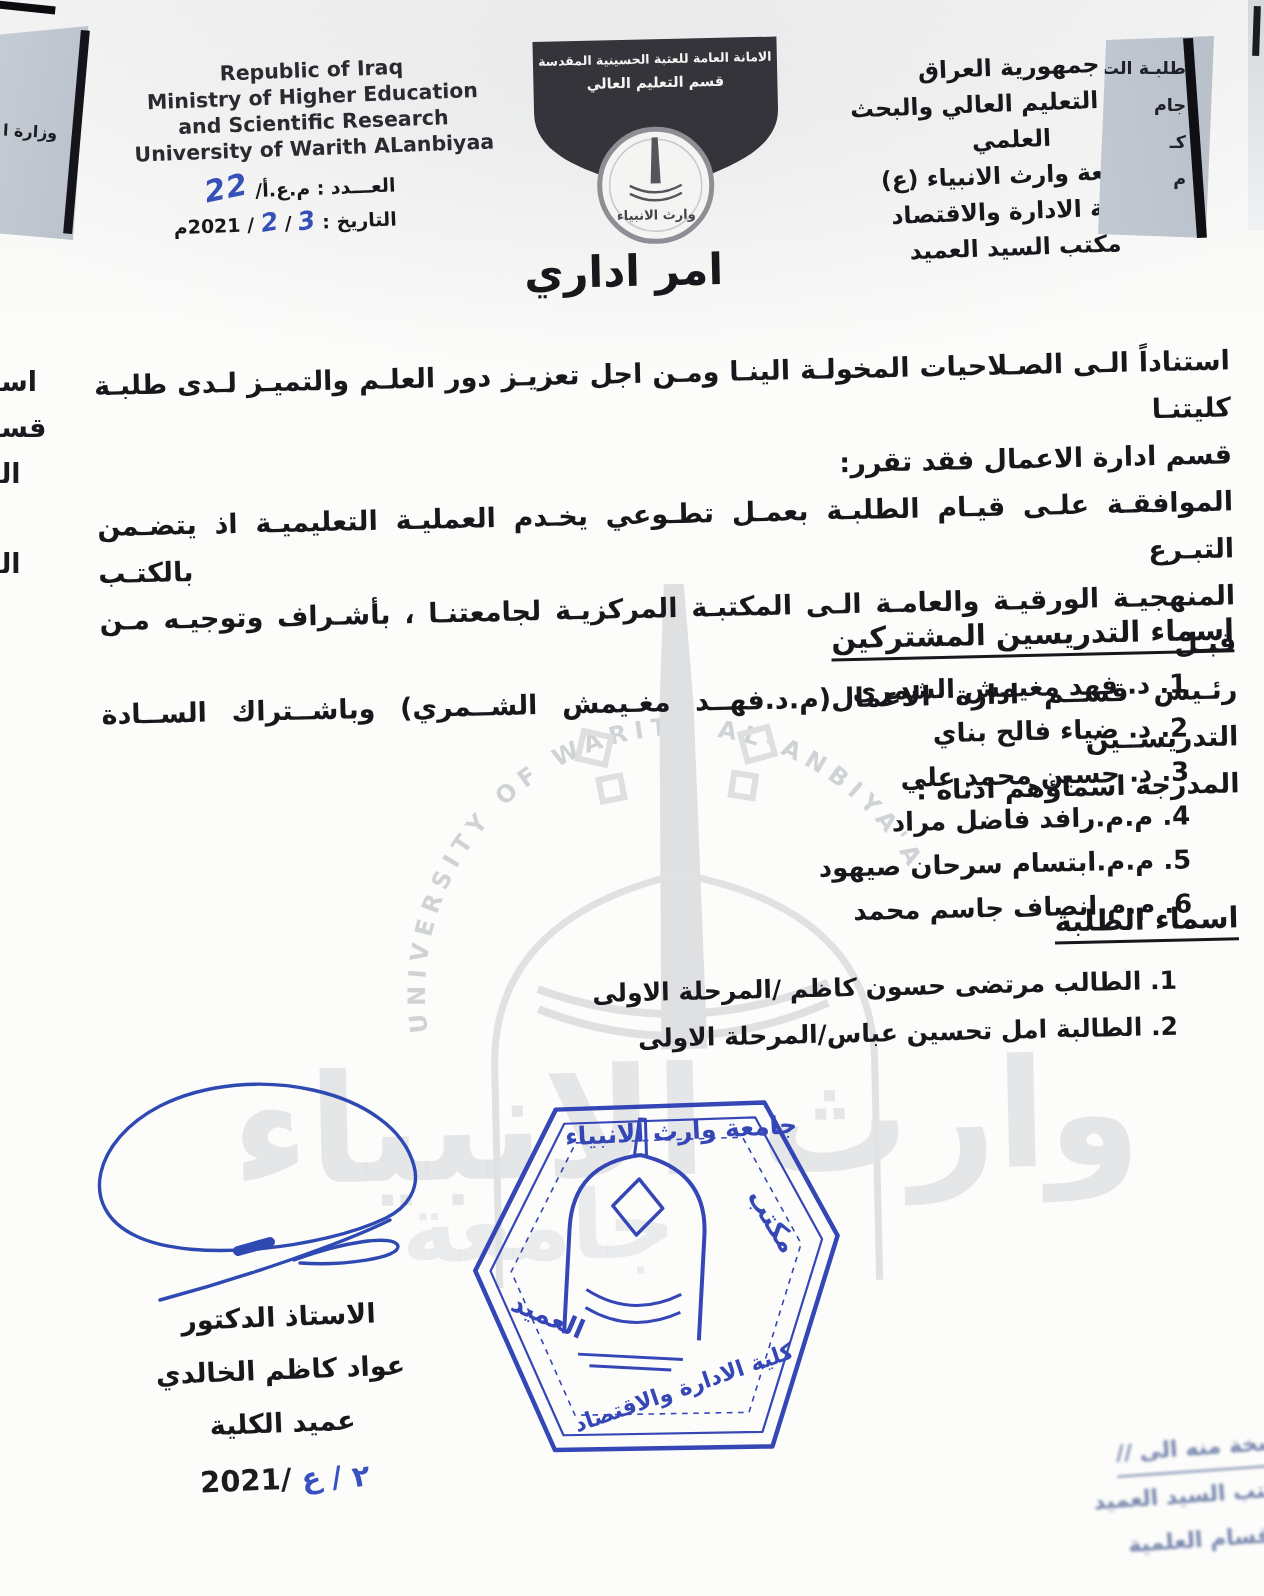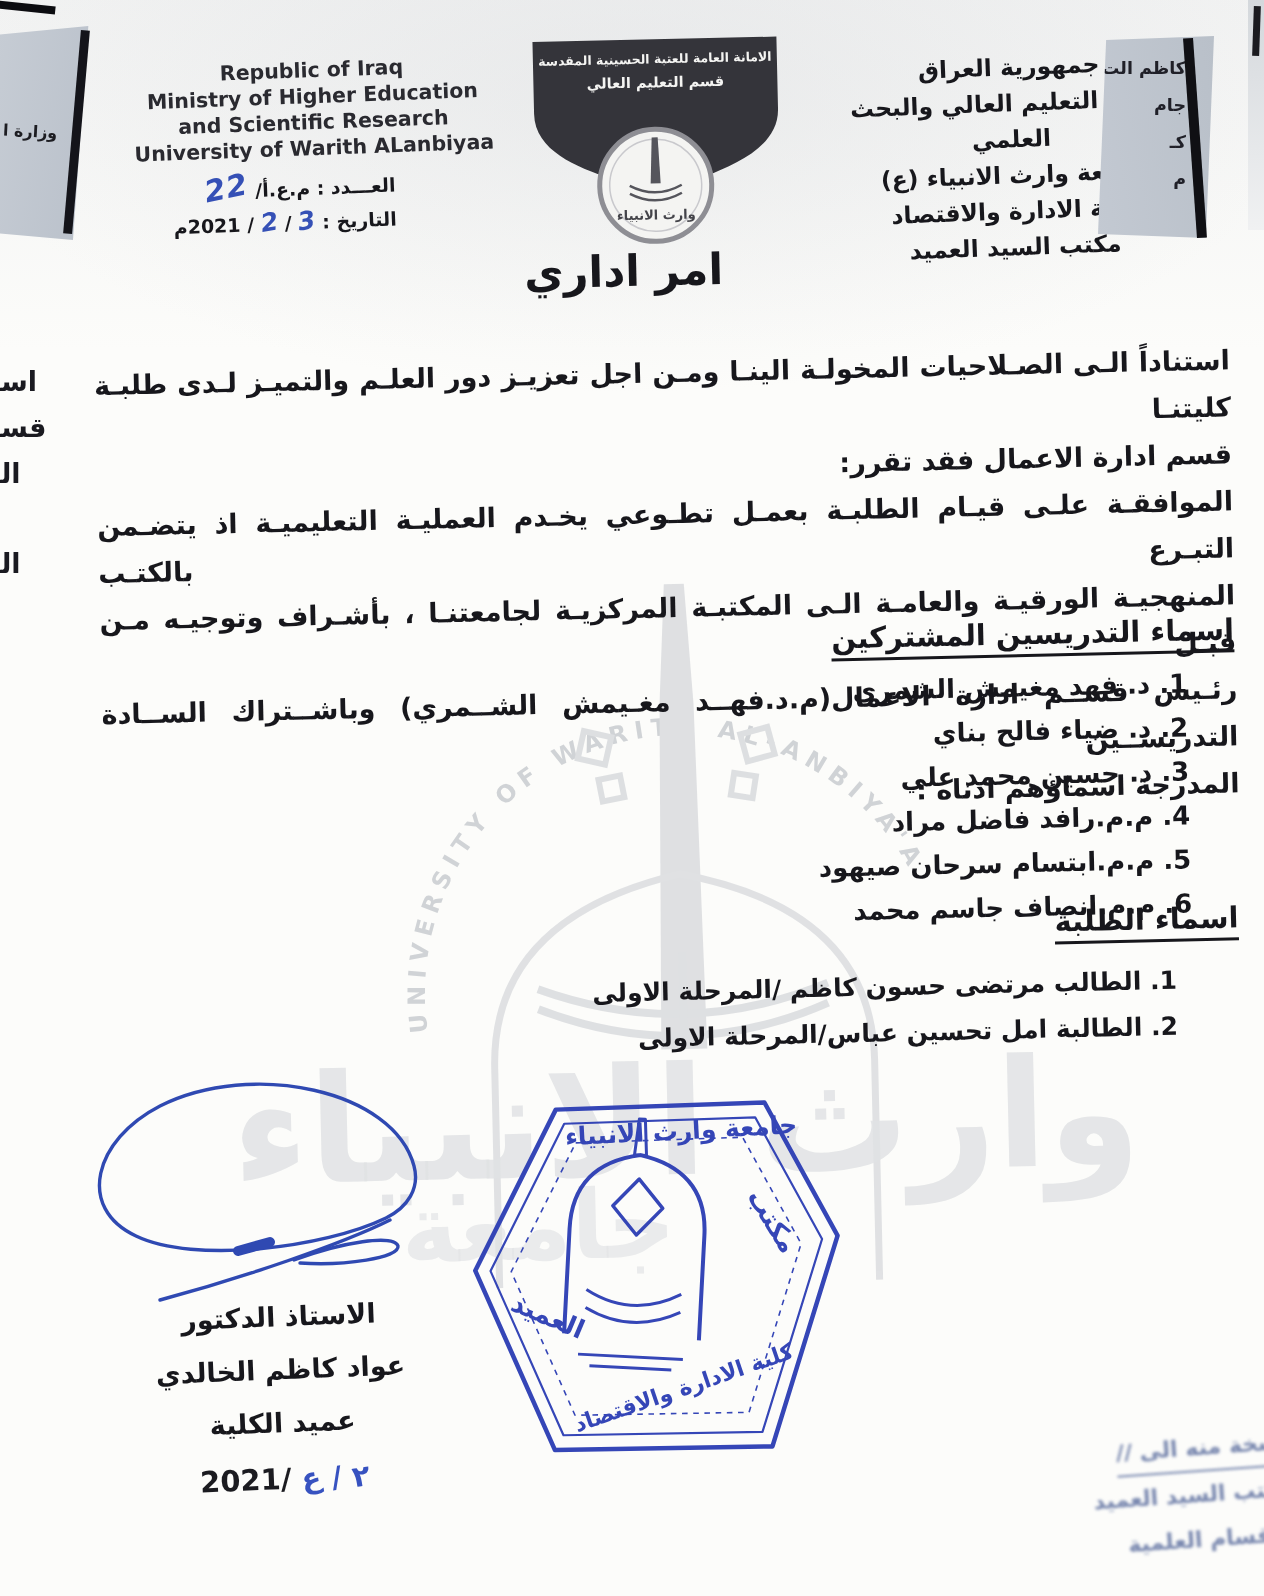--- a/index.html
+++ b/index.html
@@ -214,21 +214,21 @@
   </svg>
 
   <div class="corner-tl">
     <span class="tl-text">وزارة ا</span>
   </div>
   <div class="tl-line"></div>
   <div class="tl-dash"></div>
 
   <div class="corner-tr">
     <div class="tr-frags">
-      <div>كاظم الت</div>
+      <div>طلبـة الت</div>
       <div>جام</div>
       <div>كـ</div>
       <div>م</div>
     </div>
   </div>
   <div class="tr-line"></div>
   <div class="edge-r"></div>
   <div class="edge-r-mark"></div>
 
   <span class="lfrag" style="top:366px;">اسـ</span>

